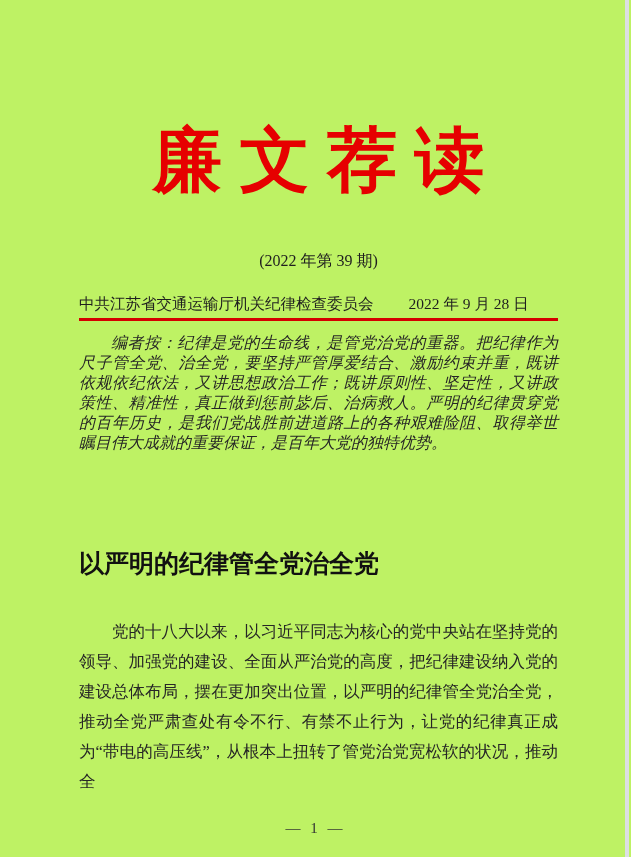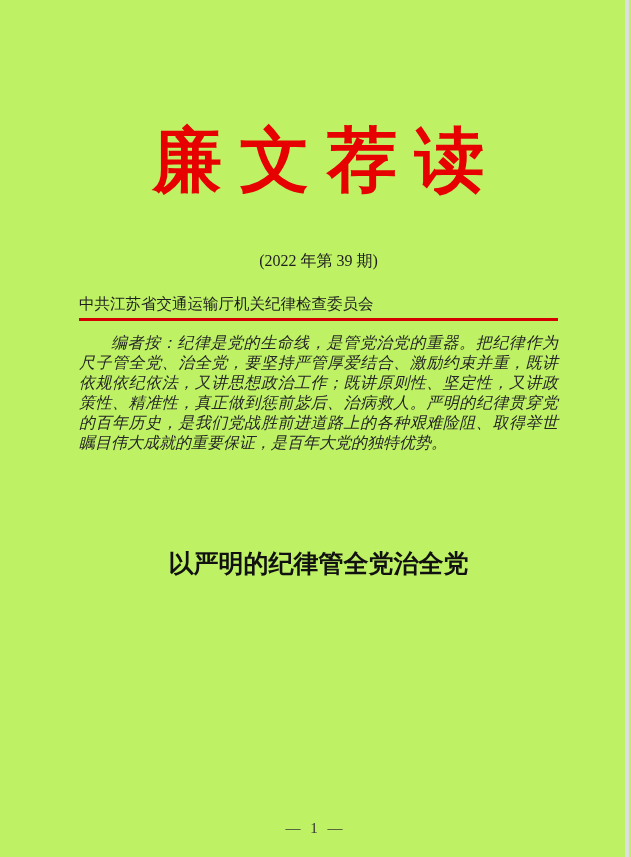--- a/index.html
+++ b/index.html
@@ -79,21 +79,20 @@
     text-indent: 2em;
     font-style: italic;
     color: #262626;
   }
   .article-title {
     position: absolute;
     top: 549px;
     left: 79px;
     width: 479px;
     margin: 0;
-    text-align: center;
     font-size: 25px;
     font-weight: bold;
     line-height: 30px;
     color: #111111;
   }
   .article-body {
     position: absolute;
     top: 617px;
     left: 79px;
     width: 479px;
@@ -119,26 +118,28 @@
 <body>
 
 <div class="page">
 
   <div class="masthead-title">廉 文 荐 读</div>
 
   <div class="issue-line">(2022 年第 39 期)</div>
 
   <div class="pub-row">
     <span>中共江苏省交通运输厅机关纪律检查委员会</span>
+    <span>2022 年 9 月 28 日</span>
   </div>
 
   <div class="red-rule"></div>
 
   <p class="editor-note">编者按：纪律是党的生命线，是管党治党的重器。把纪律作为尺子管全党、治全党，要坚持严管厚爱结合、激励约束并重，既讲依规依纪依法，又讲思想政治工作；既讲原则性、坚定性，又讲政策性、精准性，真正做到惩前毖后、治病救人。严明的纪律贯穿党的百年历史，是我们党战胜前进道路上的各种艰难险阻、取得举世瞩目伟大成就的重要保证，是百年大党的独特优势。</p>
 
   <h1 class="article-title">以严明的纪律管全党治全党</h1>
 
+  <p class="article-body">党的十八大以来，以习近平同志为核心的党中央站在坚持党的领导、加强党的建设、全面从严治党的高度，把纪律建设纳入党的建设总体布局，摆在更加突出位置，以严明的纪律管全党治全党，推动全党严肃查处有令不行、有禁不止行为，让党的纪律真正成为“带电的高压线”，从根本上扭转了管党治党宽松软的状况，推动全</p>
 
   <div class="page-number">— 1 —</div>
 
   <div class="edge-strip"></div>
 
 </div>
 
 </body></html>

